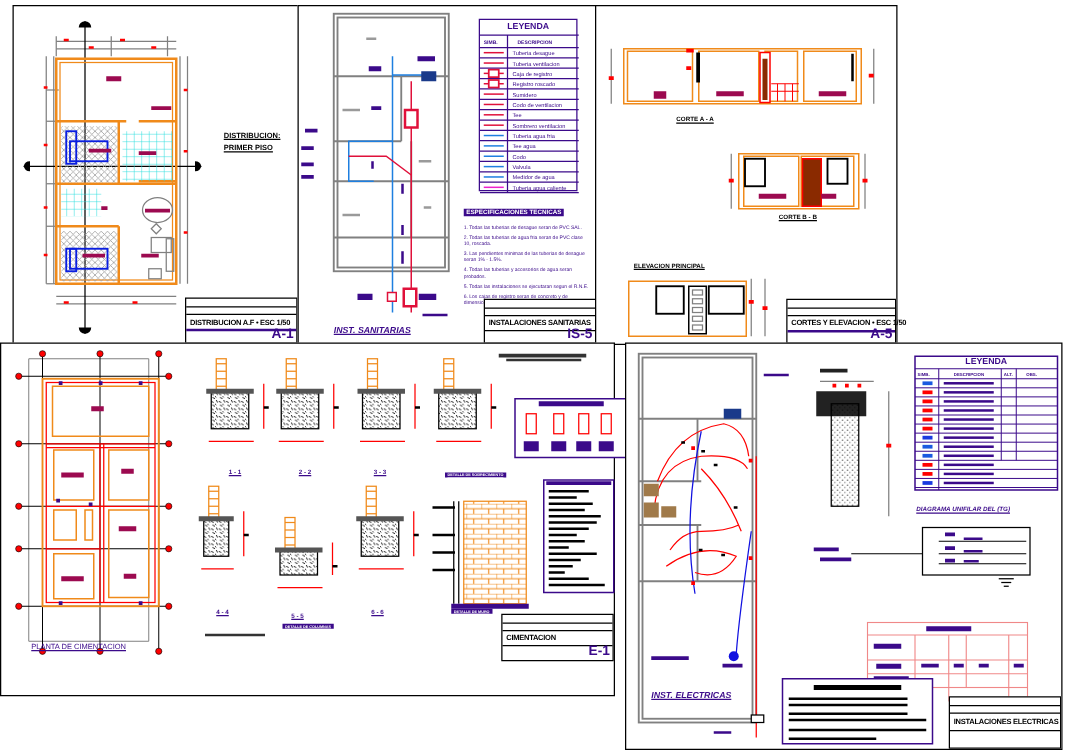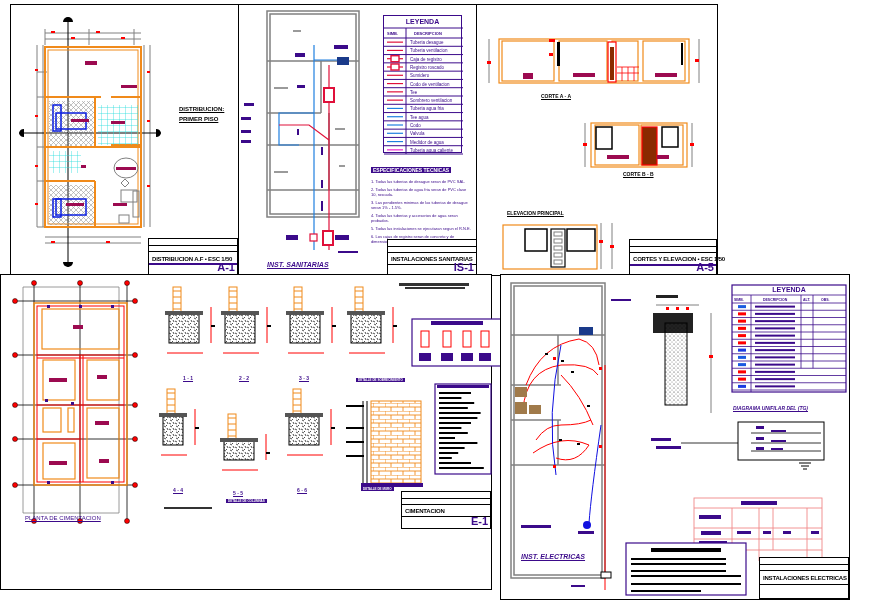--- a/index.html
+++ b/index.html
@@ -260,21 +260,21 @@
         <div class="note-text" style="position: relative; margin-top: 3px;">5. Todas las instalaciones se ejecutaran segun el R.N.E.</div>
         <div class="note-text" style="position: relative; margin-top: 3px;">6. Los cajas de registro seran de concreto y de dimension segun plano.</div>
       </div>
   </div>
 
   <div class="tb" style="left:148px;top:234px;width:90px;height:36px;">
     <div class="row" style="top:6px;"></div>
       <div class="row" style="top:12px;"></div>
     <div class="ttl" style="top:16px;">INSTALACIONES SANITARIAS</div>
     <div class="row" style="top:24px;"></div>
-    <div class="code">IS-1</div>
+    <div class="code">IS-5</div>
   </div>
 </div>
 
 <div class="sheet" style="left:476px;top:4px;width:242px;height:272px;">
   <svg width="242" height="272">
 
     <g stroke="#f08a1a" stroke-width="1.2" fill="none">
       <rect x="22" y="34" width="190" height="44"></rect>
       <rect x="25" y="36" width="52" height="40"></rect>
         <rect x="82" y="36" width="48" height="40"></rect>
@@ -347,21 +347,21 @@
   <div class="lbl" style="left:30px;top:205px;font-size:5px;color:#000;">ELEVACION PRINCIPAL</div>
   <div class="tb" style="left:152px;top:234px;width:88px;height:36px;">
     <div class="row" style="top:6px;"></div>
       <div class="row" style="top:12px;"></div>
     <div class="ttl" style="top:16px;">CORTES Y ELEVACION • ESC 1/50</div>
     <div class="row" style="top:24px;border-color:#3b0a8a;border-width:2px;"></div>
     <div class="code">A-5</div>
   </div>
 </div>
 
-<div class="sheet" style="left:0;top:274px;width:492px;height:316px;">
+<div class="sheet" style="left:0;top:274px;width:492px;height:283px;">
   <svg width="492" height="256">
 
     <g stroke="#808080" stroke-width="0.8">
         <line x1="22" y1="12" x2="118" y2="12"></line>
         <line x1="22" y1="238" x2="118" y2="238"></line>
         <line x1="22" y1="12" x2="22" y2="238"></line>
         <line x1="118" y1="12" x2="118" y2="238"></line>
       </g>
     <g stroke="#000" stroke-width="0.8">
       <line x1="14" y1="26" x2="134" y2="26"></line>

